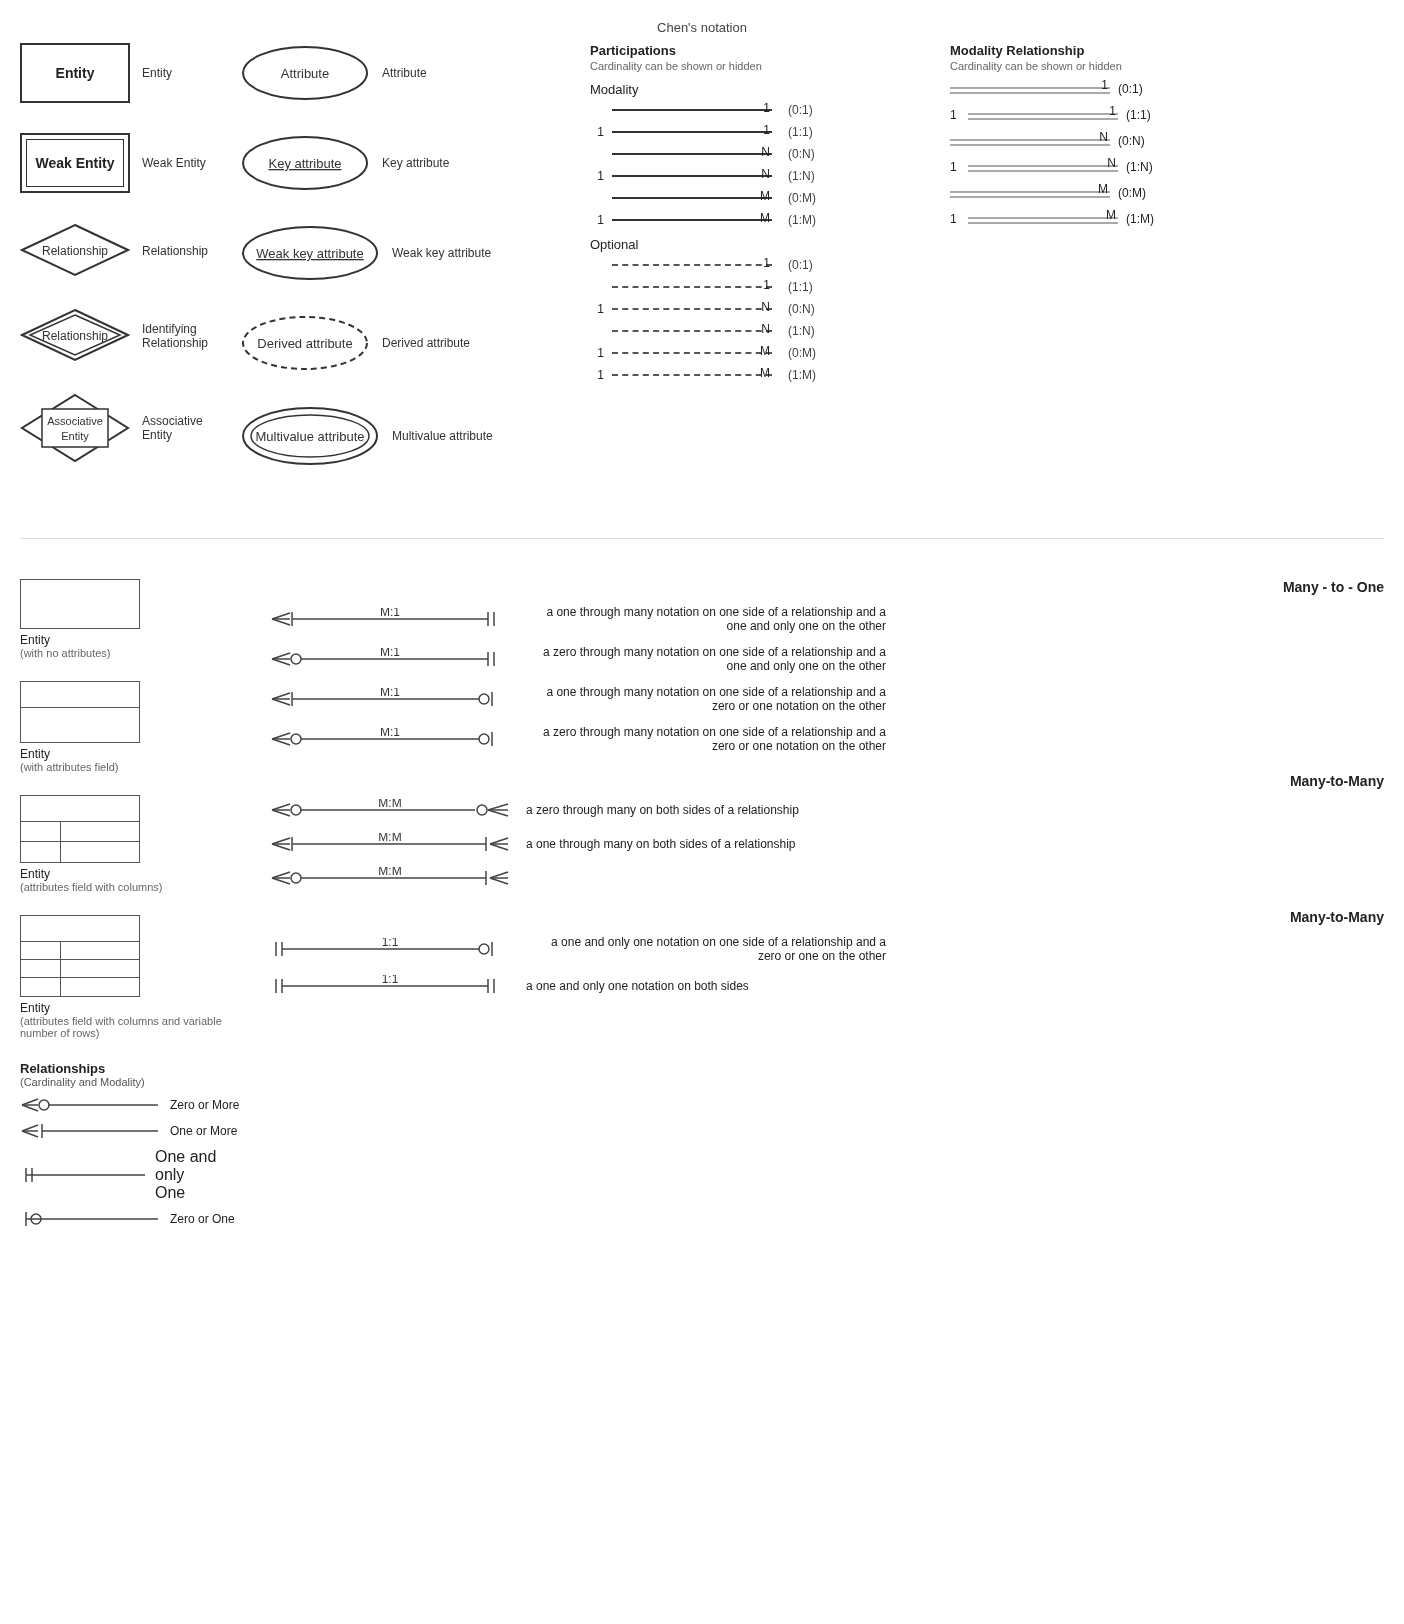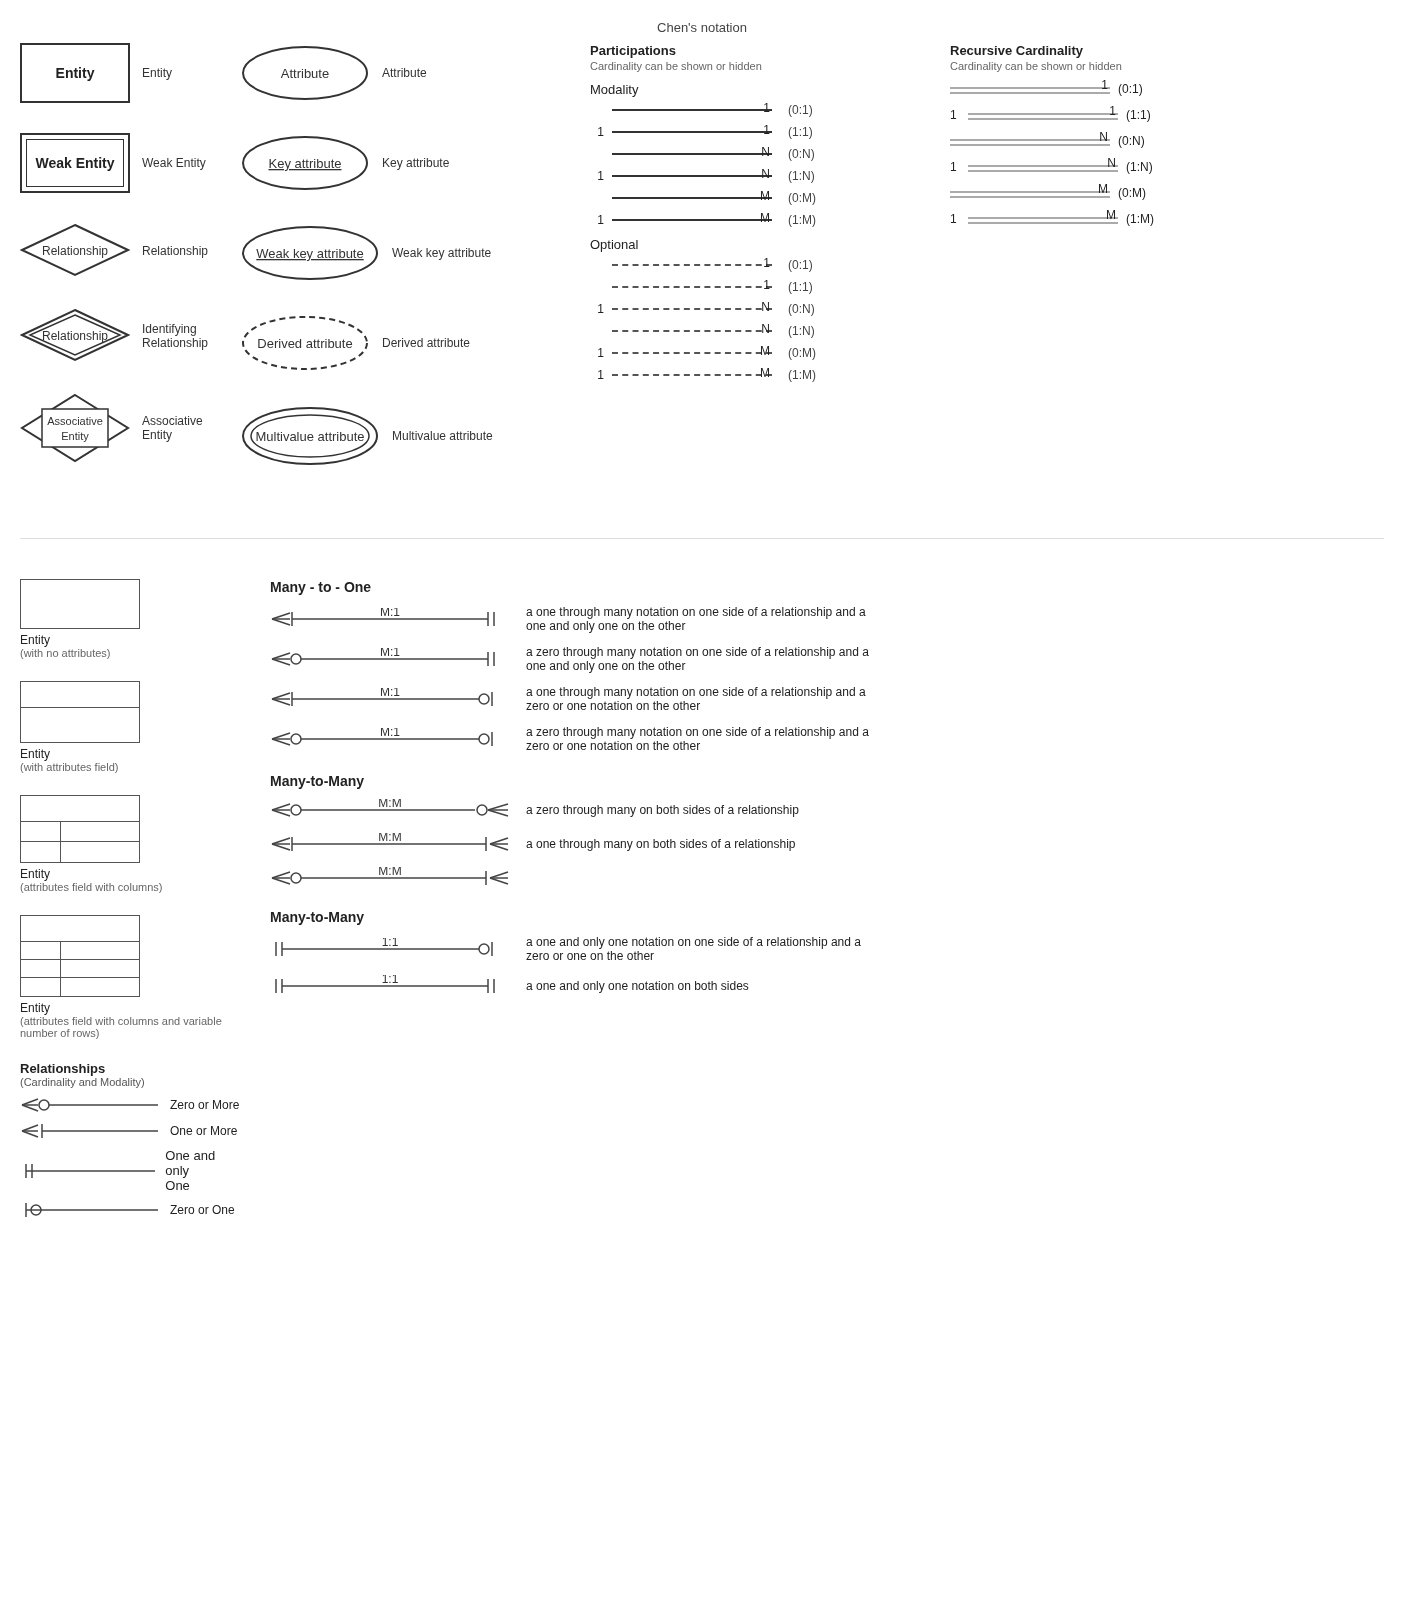--- a/index.html
+++ b/index.html
@@ -373,21 +373,21 @@
             <span class="p-num-left" style="font-size:12px;">1</span>
             <div style="position:relative; width:160px; height:14px;">
               <div style="width:160px; height:0; border-top:2px dashed #555; margin-top:6px;"></div>
               <span style="position:absolute; right:2px; top:-2px; font-size:12px;">M</span>
             </div>
             <span class="p-label">(1:M)</span>
           </div>
         </div>
 
         <div style="width:280px; margin-left:20px;">
-          <div class="participations-title">Recursive Cardinality</div>
+          <div class="participations-title">Modality Relationship</div>
           <div class="participations-subtitle">Cardinality can be shown or hidden</div>
 
           <div style="height:26px;">
             <div style="display:flex; align-items:center; gap:8px; margin-bottom:8px;">
               <div style="position:relative; width:160px;">
                 <div style="width:160px; height:2px; background:#aaa; margin-top:3px;"></div>
                 <div style="width:160px; height:2px; background:#aaa; margin-top:3px;"></div>
                 <span style="position:absolute; right:2px; top:-6px; font-size:12px;">1</span>
               </div>
               <span style="font-size:12px;">(0:1)</span>
@@ -546,36 +546,36 @@
             </svg>
             <span style="font-size:12px;">One or More</span>
           </div>
 
           <div style="display:flex; align-items:center; gap:10px; margin-bottom:8px;">
             <svg width="140" height="18">
               <line x1="6" y1="2" x2="6" y2="16" stroke="#444" stroke-width="1.5"></line>
               <line x1="12" y1="2" x2="12" y2="16" stroke="#444" stroke-width="1.5"></line>
               <line x1="6" y1="9" x2="138" y2="9" stroke="#444" stroke-width="1.5"></line>
             </svg>
-            <span style="font-size:13px;">One and only<br>One</span>
+            <span style="font-size:16px;">One and only<br>One</span>
           </div>
 
           <div style="display:flex; align-items:center; gap:10px; margin-bottom:8px;">
             <svg width="140" height="18">
               <line x1="6" y1="2" x2="6" y2="16" stroke="#444" stroke-width="1.5"></line>
               <circle cx="16" cy="9" r="5" fill="white" stroke="#444" stroke-width="1.5"></circle>
               <line x1="6" y1="9" x2="138" y2="9" stroke="#444" stroke-width="1.5"></line>
             </svg>
             <span style="font-size:12px;">Zero or One</span>
           </div>
         </div>
 
       </div>
 
-      <div style="flex:1;">
+      <div style="flex:1;text-align:right;">
 
         <div style="font-size:14px; font-weight:bold; margin-bottom:10px;">Many - to - One</div>
 
         <div style="display:flex; align-items:center; gap:16px; margin-bottom:12px;">
           <svg width="240" height="22">
 
             <line x1="2" y1="11" x2="20" y2="5" stroke="#444" stroke-width="1.5"></line>
             <line x1="2" y1="11" x2="20" y2="11" stroke="#444" stroke-width="1.5"></line>
             <line x1="2" y1="11" x2="20" y2="17" stroke="#444" stroke-width="1.5"></line>
             <line x1="22" y1="4" x2="22" y2="18" stroke="#444" stroke-width="1.5"></line>

